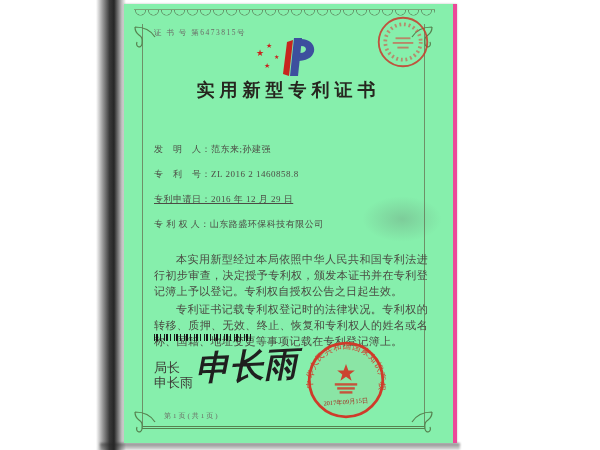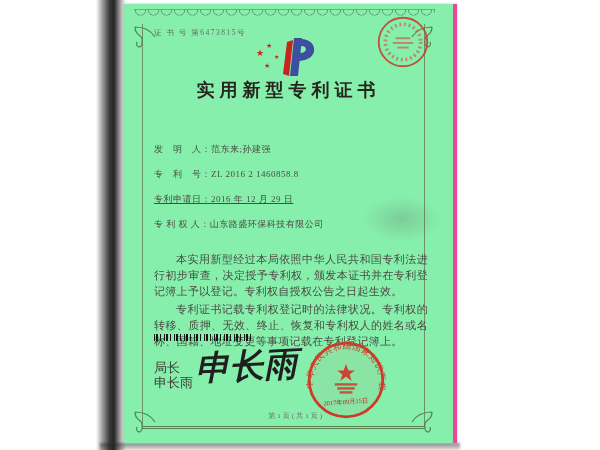--- a/index.html
+++ b/index.html
@@ -78,21 +78,21 @@
     position:absolute;left:30px;top:330px;width:98px;height:7px;
     background:repeating-linear-gradient(90deg,
       #161616 0 1px,transparent 1px 2px,
       #161616 2px 4px,transparent 4px 6px,
       #161616 6px 7px,transparent 7px 10px);
   }
   .signer{position:absolute;left:30px;top:356px;font-size:13px;line-height:15px;color:#3c3c36;}
   .signature{position:absolute;left:66px;top:336px;width:160px;height:56px;}
   .big-seal{position:absolute;left:182px;top:336px;width:80px;height:80px;}
   .footer{
-    position:absolute;left:40px;top:407px;width:160px;text-align:right;
+    position:absolute;left:40px;top:407px;width:160px;text-align:left;
     font-size:7px;color:#6a6a64;letter-spacing:2px;
   }
 </style>
 </head>
 <body>
 
 <div class="spine-shadow"></div>
 <div class="bottom-shadow"></div>
 
 <div class="page">

